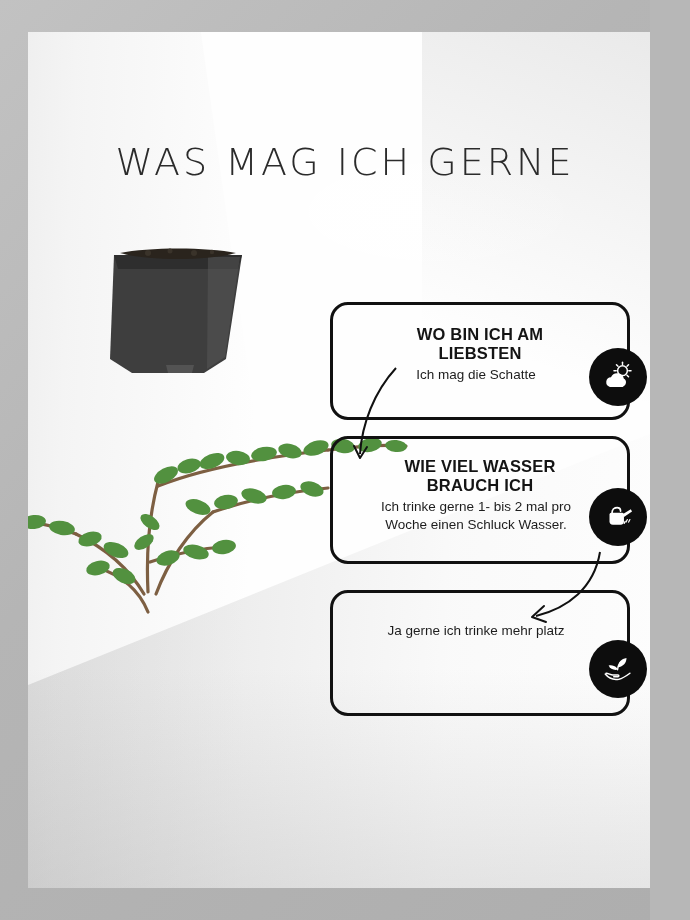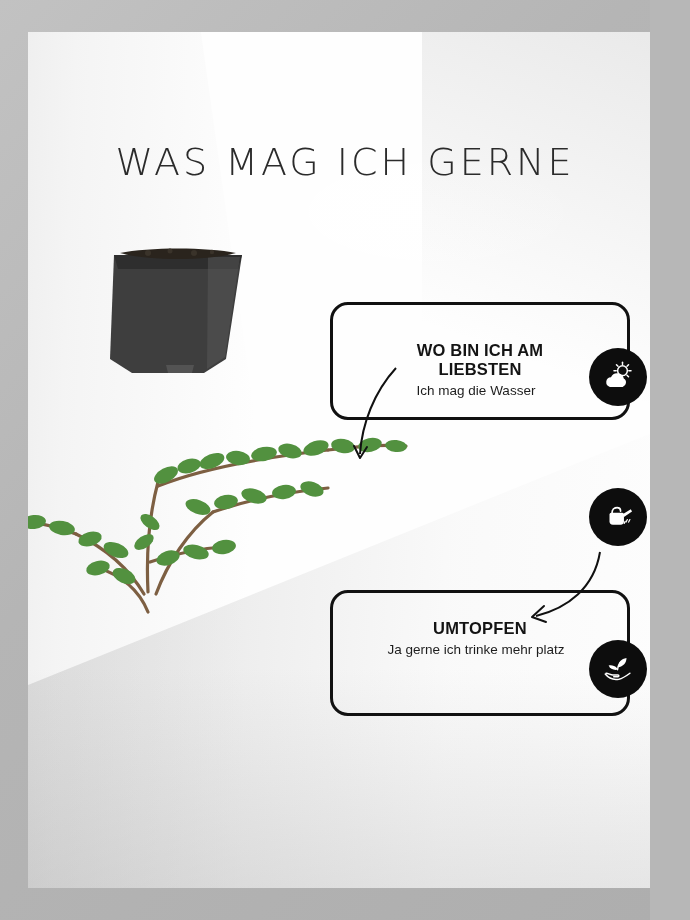--- a/index.html
+++ b/index.html
@@ -100,21 +100,21 @@
     color: #1d1d1d;
     padding: 3px 54px 0 46px;
     line-height: 1.35;
   }
 
   #card-light  { left: 302px; top: 270px;  width: 300px; height: 118px; }
   #card-water  { left: 302px; top: 404px;  width: 300px; height: 128px; }
   #card-repot  { left: 302px; top: 558px;  width: 300px; height: 126px; }
 
   .card-body {
-    padding-top: 36px;
+    padding-top: 20px;
   }
   #card-water .card-body { padding-top: 18px; }
   #card-repot .card-body { padding-top: 26px; }
 
   
   .badge {
     position: absolute;
     width: 58px;
     height: 58px;
     border-radius: 50%;
@@ -233,56 +233,61 @@
     </svg>
 
     <svg class="connector" style="left:470px; top:512px; width:110px; height:86px;">
       <path d="M102 8 C96 44 70 64 38 72" stroke="#111" stroke-width="2" fill="none"></path>
       <path d="M46 62 L34 73 L48 78" stroke="#111" stroke-width="2" fill="none" stroke-linecap="round" stroke-linejoin="round"></path>
     </svg>
 
     <div class="card" id="card-light">
       <div class="card-body">
         <div class="card-title">WO BIN ICH AM LIEBSTEN</div>
-        <div class="card-sub">Ich mag die Wasser</div>
+        <div class="card-sub">Ich mag die Schatte</div>
       </div>
     </div>
     <div class="badge" id="badge-light">
       <svg viewBox="0 0 40 40" width="36" height="36">
         <g stroke="#fff" stroke-width="1.6" fill="none" stroke-linecap="round">
           <circle cx="25" cy="13" r="5.4"></circle>
           <path d="M25 3.5 V6"></path>
             <path d="M25 20 V22.5"></path>
           <path d="M15.5 13 H18"></path>
             <path d="M32 13 H34.5"></path>
           <path d="M18.3 6.3 L20 8"></path>
             <path d="M30 18 L31.7 19.7"></path>
           <path d="M31.7 6.3 L30 8"></path>
             <path d="M20 18 L18.3 19.7"></path>
         </g>
         <path d="M11 31 a5.5 5.5 0 0 1 1.2 -10.8 a7.5 7.5 0 0 1 14.1 1.6 a5 5 0 0 1 -1.1 9.2 Z" fill="#fff"></path>
       </svg>
     </div>
 
+    <div class="card" id="card-water">
+      <div class="card-body">
+        <div class="card-title">WIE VIEL WASSER BRAUCH ICH</div>
+        <div class="card-sub">Ich trinke gerne 1- bis 2 mal pro Woche einen Schluck Wasser.</div>
+      </div>
+    </div>
     <div class="badge" id="badge-water">
       <svg viewBox="0 0 40 40" width="34" height="34">
         <path d="M12 15 h13 a2 2 0 0 1 2 2 v8 a4 4 0 0 1 -4 4 h-9 a4 4 0 0 1 -4 -4 v-8 a2 2 0 0 1 2 -2 z" fill="#fff"></path>
         <path d="M25 17 L35 11 L36.5 13.5 L27 20 Z" fill="#fff"></path>
         <path d="M13 15 c0 -4 3 -6 6 -6 c3 0 4 2 4 4" stroke="#fff" stroke-width="2" fill="none" stroke-linecap="round"></path>
         <g stroke="#fff" stroke-width="1.4" stroke-linecap="round">
           <path d="M31 23 l-1.5 3"></path>
             <path d="M34 23 l-1.5 3"></path>
             <path d="M28.5 25 l-1.2 2.5"></path>
         </g>
       </svg>
     </div>
 
     <div class="card" id="card-repot">
       <div class="card-body">
-        <div class="card-title">UMTOPFEN</div>
         <div class="card-sub">Ja gerne ich trinke mehr platz</div>
       </div>
     </div>
     <div class="badge" id="badge-repot">
       <svg viewBox="0 0 40 40" width="34" height="34">
         <path d="M20 18 C20 12 24 8 30 7 C30 13 26 17 20 18 Z" fill="#fff"></path>
         <path d="M19 19 C16 16 12 15 9 16 C10.5 20 14.5 21.5 19 21 Z" fill="#fff"></path>
         <path d="M19.5 21 C19.5 18 20.5 15 22.5 12.5" stroke="#fff" stroke-width="1.6" fill="none" stroke-linecap="round"></path>
         <path d="M6 25 c3 0 5 2 8 2 h6 c1.3 0 1.3 2 0 2 h-5" stroke="#fff" stroke-width="1.8" fill="none" stroke-linecap="round" stroke-linejoin="round"></path>
         <path d="M5 26 C9 31 15 33 21 32 C26 31 30 28 34 25" stroke="#fff" stroke-width="1.8" fill="none" stroke-linecap="round"></path>

